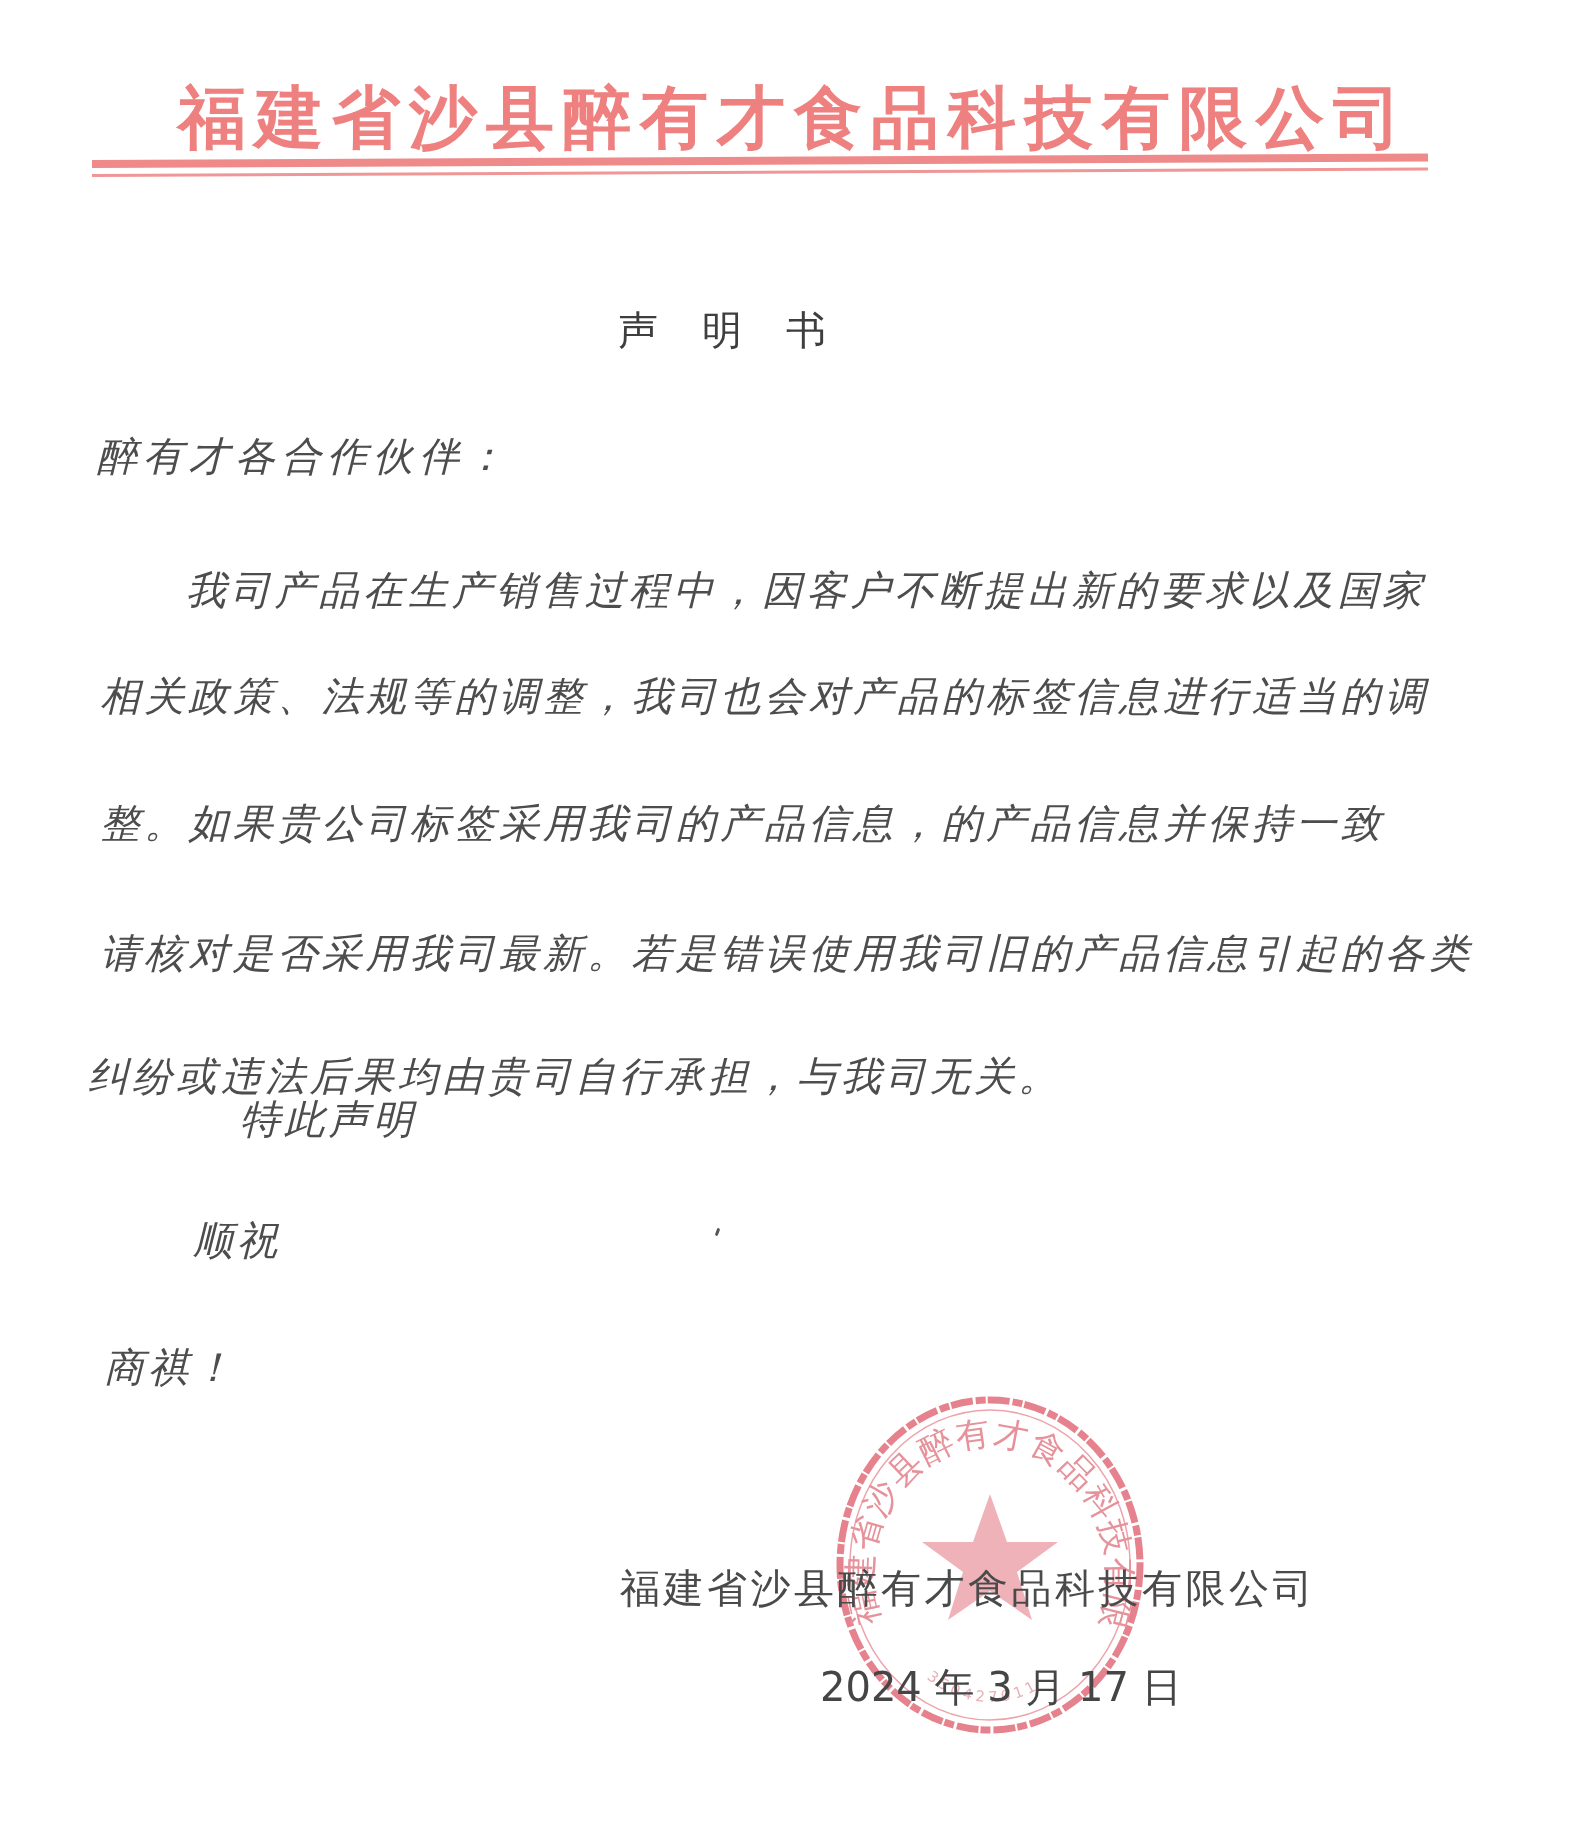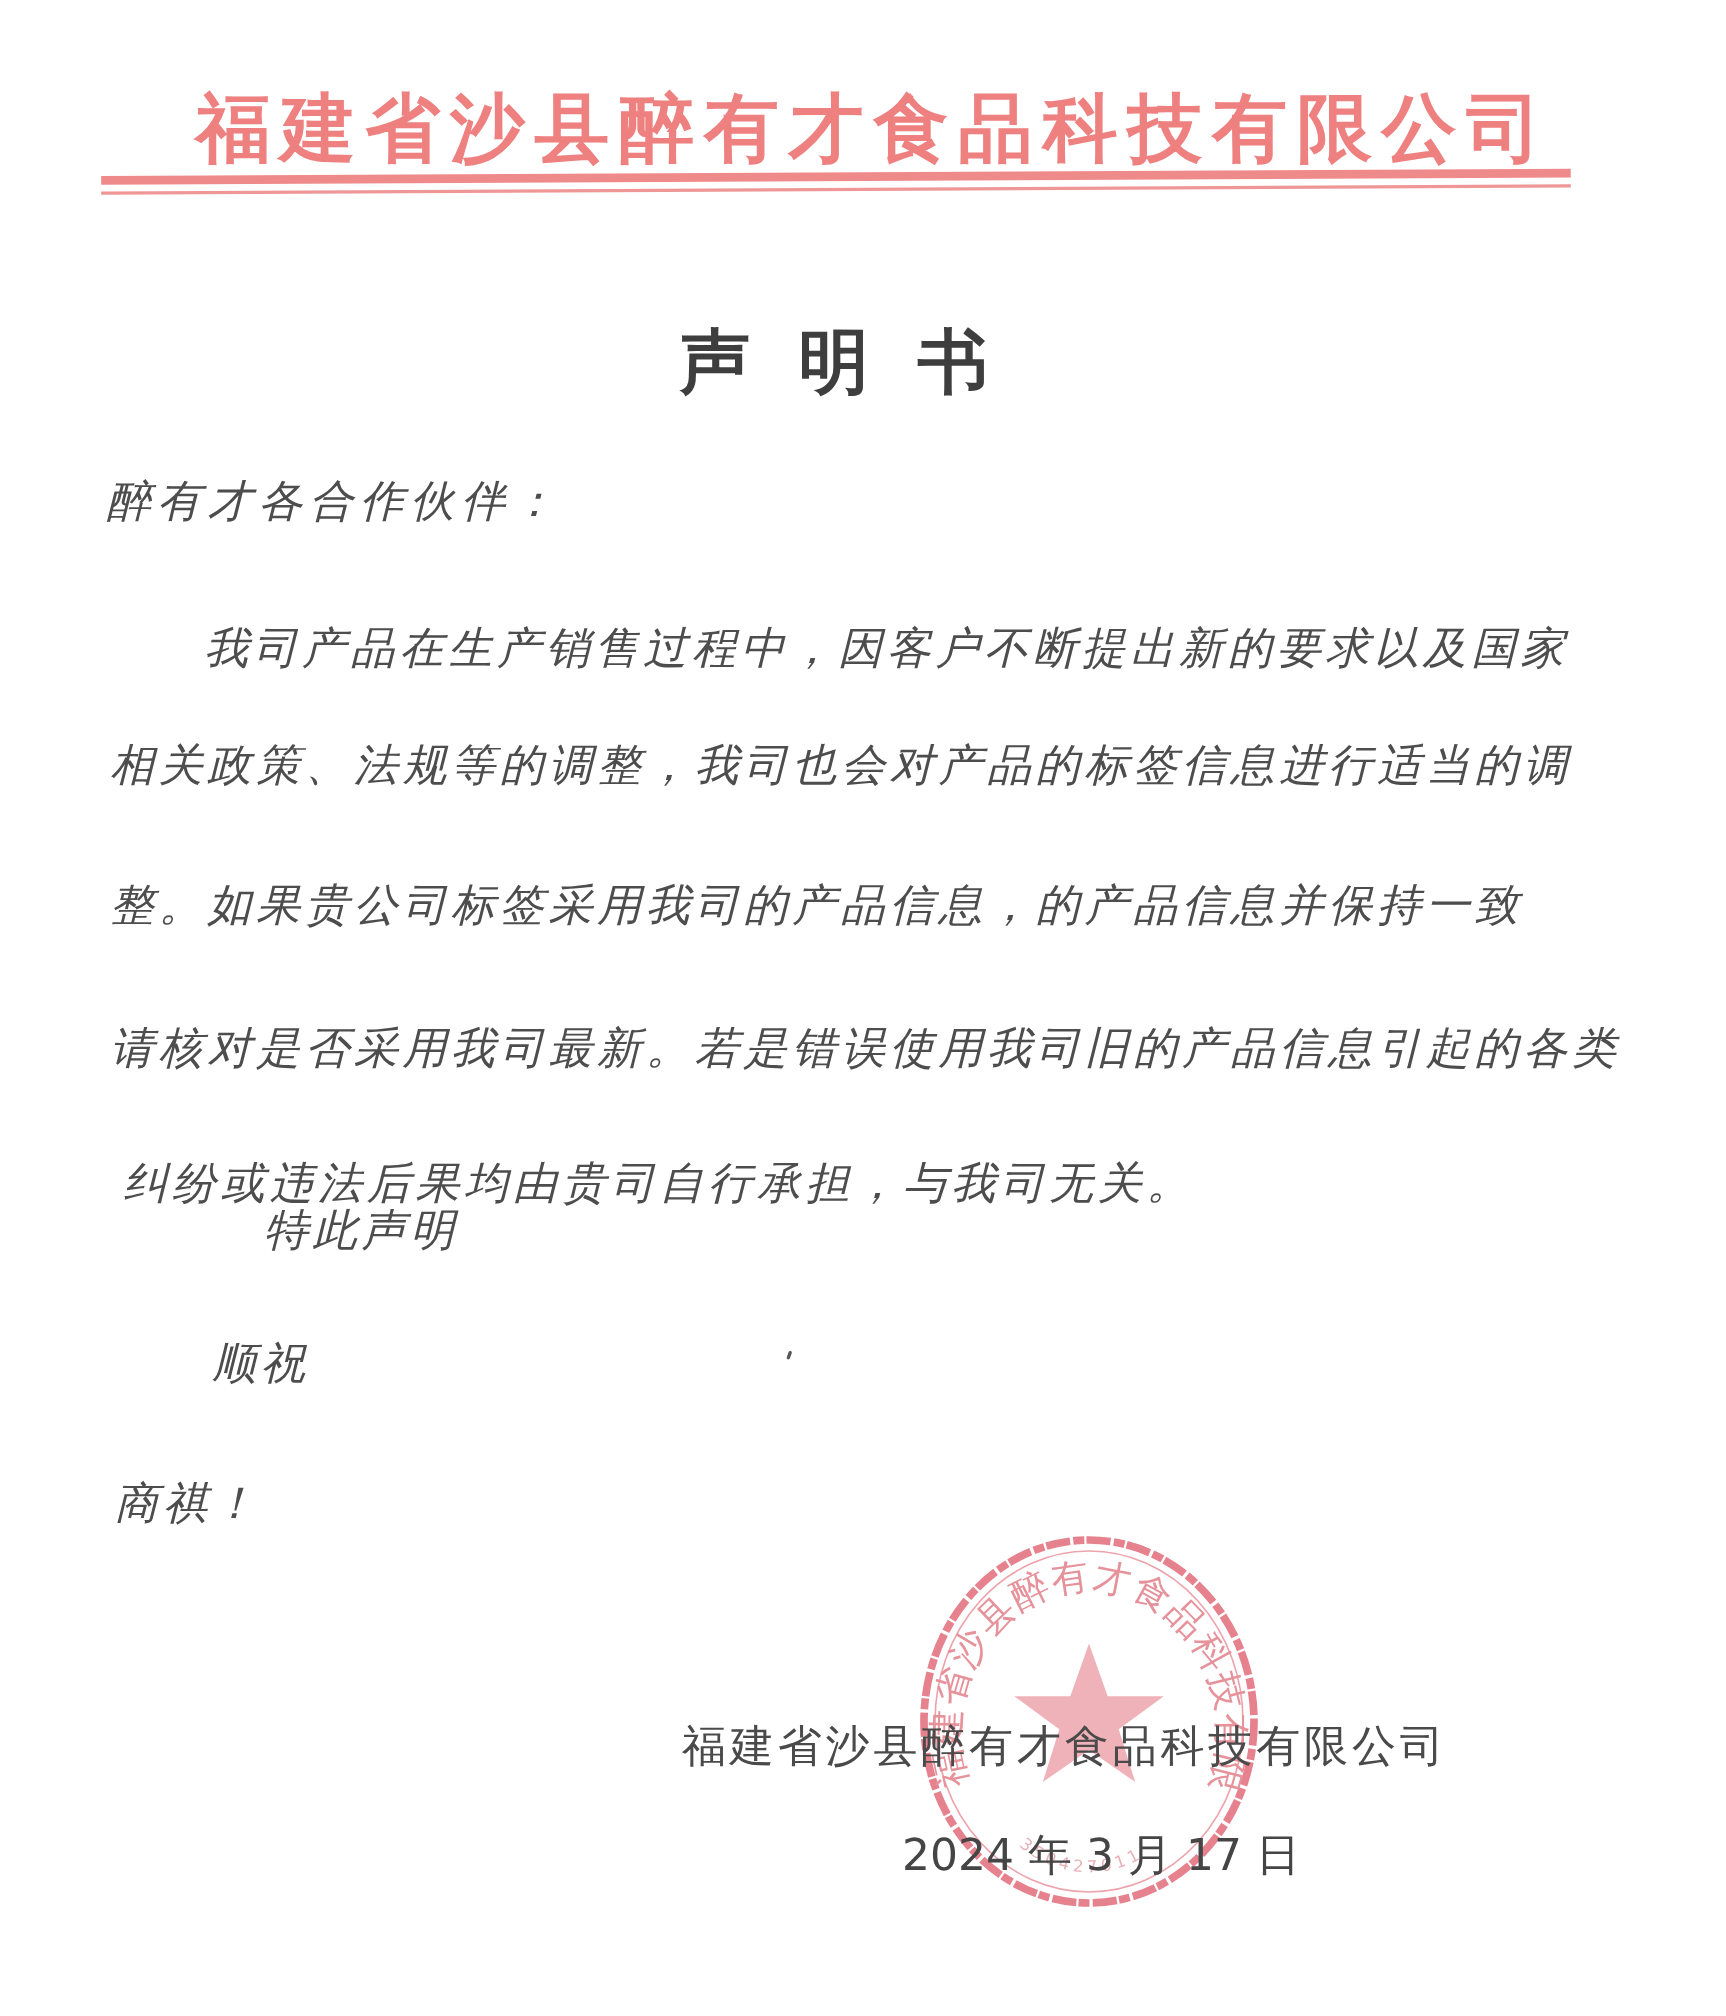--- a/index.html
+++ b/index.html
@@ -45,41 +45,41 @@
       height: 3px;
       background: #ef9696;
       transform: rotate(-0.28deg);
       transform-origin: left center;
     }
 
     
     .doc-title {
       left: 618px;
       top: 290px;
-      font-size: 64px;
-      font-weight: bold;
+      font-size: 40px;
+      font-weight: normal;
       letter-spacing: 44px;
       color: #3e3e3e;
       line-height: 80px;
     }
 
     
     .body-line {
       font-size: 40px;
       line-height: 52px;
       color: #4d4d4d;
       letter-spacing: 4.3px;
       font-style: italic;
     }
     .salutation { left: 97px; top: 430px; letter-spacing: 6px; }
     .p-line-0 { left: 186px; top: 540px; margin-top: 24px; }
     .p-line-1 { left: 100px; top: 670px; text-align: center; }
     .p-line-2 { left: 100px; top: 797px; }
     .p-line-3 { left: 100px; top: 927px; }
-    .p-line-4 { left: 112px; top: 1050px; }
+    .p-line-4 { left: 88px; top: 1050px; }
 
     .closing-1 { left: 193px; top: 1093px; margin-left: 47px; }
     .closing-2 { left: 193px; top: 1214px; }
     .closing-3 { left: 104px; top: 1341px; }
 
     
     .sig-company {
       left: 620px;
       top: 1562px;
       font-family: "DejaVu Sans", sans-serif;

